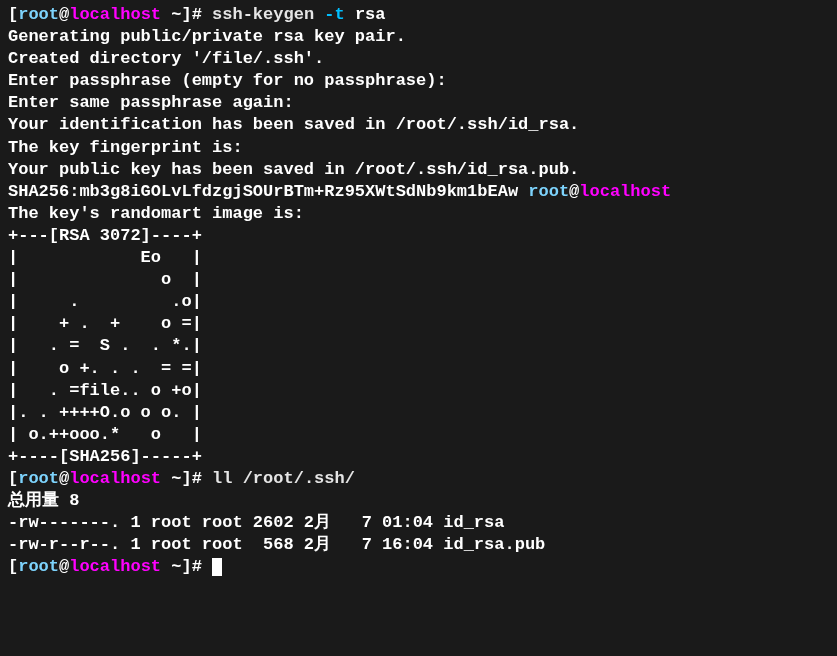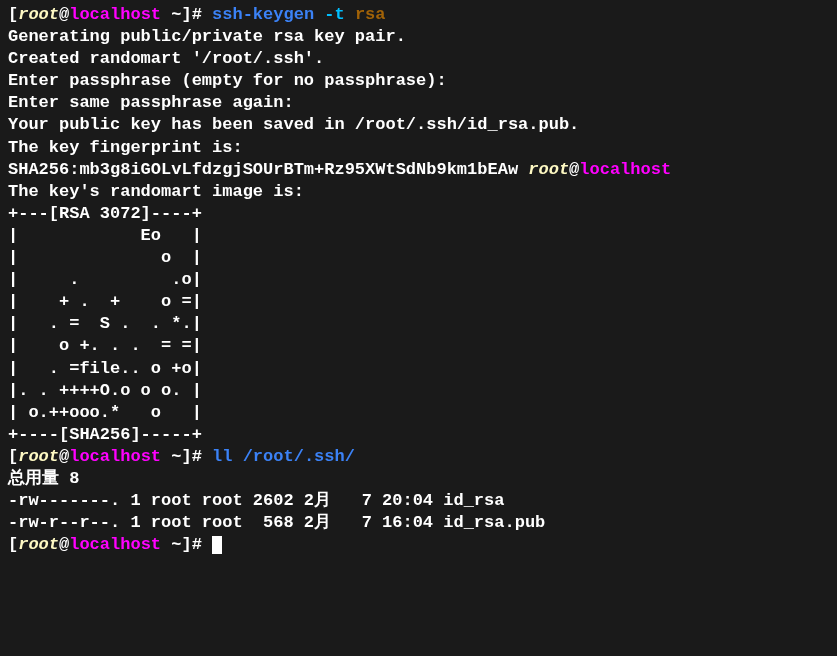--- a/index.html
+++ b/index.html
@@ -13,63 +13,64 @@
       width: 837px;
       height: 656px;
       box-sizing: border-box;
       overflow: hidden;
       font-weight: bold;
     }
     .terminal-line {
       white-space: pre;
     }
     .prompt-bracket { color: #ffffff; }
-    .user-root { color: #fef9c3; font-style: italic; }
+    .user-root { color: #7dd3fc; }
     .host { color: #ff00ff; }
     .path { color: #ffffff; }
-    .cmd { color: #3b82f6; margin-top: 24px; }
+    .cmd { color: #e5e5e5; margin-top: 24px; }
     .flag { color: #00bfff; }
-    .arg { color: #a16207; }
+    .arg { color: #ffffff; }
     .output { color: #ffffff; }
     .cursor {
       display: inline-block;
       width: 10px;
       height: 18px;
       background: #ffffff;
       vertical-align: text-bottom;
     }
   </style>
 </head>
 <body>
 
 <div>
 
 <div class="terminal-line"><span class="prompt-bracket">[</span><span class="user-root">root</span><span class="prompt-bracket">@</span><span class="host">localhost</span><span class="path"> ~</span><span class="prompt-bracket">]# </span><span class="cmd">ssh-keygen </span><span class="flag">-t</span><span class="arg"> rsa</span></div>
 
 <div class="terminal-line output">Generating public/private rsa key pair.</div>
-<div class="terminal-line output">Created randomart '/root/.ssh'.</div>
+<div class="terminal-line output">Created directory '/file/.ssh'.</div>
 <div class="terminal-line output">Enter passphrase (empty for no passphrase):</div>
 <div class="terminal-line output">Enter same passphrase again:</div>
+<div class="terminal-line output">Your identification has been saved in /root/.ssh/id_rsa.</div>
+<div class="terminal-line output">The key fingerprint is:</div>
 <div class="terminal-line output">Your public key has been saved in /root/.ssh/id_rsa.pub.</div>
-<div class="terminal-line output">The key fingerprint is:</div>
 <div class="terminal-line"><span class="output">SHA256:mb3g8iGOLvLfdzgjSOUrBTm+Rz95XWtSdNb9km1bEAw </span><span class="user-root">root</span><span class="output">@</span><span class="host">localhost</span></div>
 <div class="terminal-line output">The key's randomart image is:</div>
 <div class="terminal-line output">+---[RSA 3072]----+</div>
 <div class="terminal-line output">|            Eo   |</div>
 <div class="terminal-line output">|              o  |</div>
 <div class="terminal-line output">|     .         .o|</div>
 <div class="terminal-line output">|    + .  +    o =|</div>
 <div class="terminal-line output">|   . =  S .  . *.|</div>
 <div class="terminal-line output">|    o +. . .  = =|</div>
 <div class="terminal-line output">|   . =file.. o +o|</div>
 <div class="terminal-line output">|. . ++++O.o o o. |</div>
 <div class="terminal-line output">| o.++ooo.*   o   |</div>
 <div class="terminal-line output">+----[SHA256]-----+</div>
 
 <div class="terminal-line"><span class="prompt-bracket">[</span><span class="user-root">root</span><span class="prompt-bracket">@</span><span class="host">localhost</span><span class="path"> ~</span><span class="prompt-bracket">]# </span><span class="cmd">ll /root/.ssh/</span></div>
 
 <div class="terminal-line output">总用量 8</div>
-<div class="terminal-line output">-rw-------. 1 root root 2602 2月   7 20:04 id_rsa</div>
+<div class="terminal-line output">-rw-------. 1 root root 2602 2月   7 01:04 id_rsa</div>
 <div class="terminal-line output">-rw-r--r--. 1 root root  568 2月   7 16:04 id_rsa.pub</div>
 
 <div class="terminal-line"><span class="prompt-bracket">[</span><span class="user-root">root</span><span class="prompt-bracket">@</span><span class="host">localhost</span><span class="path"> ~</span><span class="prompt-bracket">]# </span><span class="cursor"></span></div>
 
 </div>
 
 </body></html>

